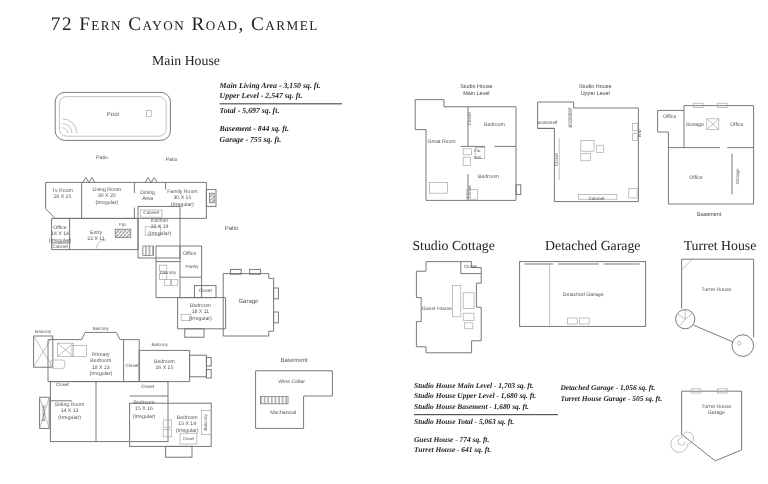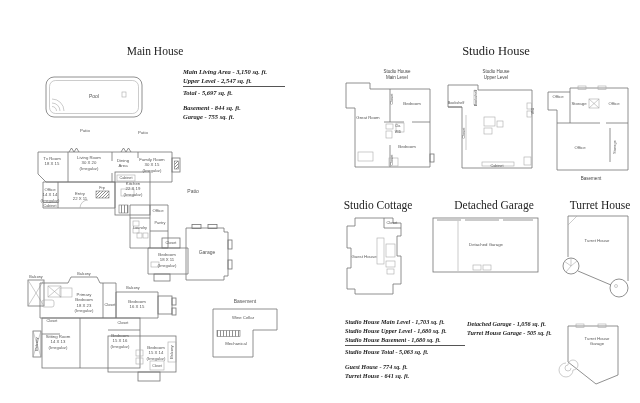--- a/index.html
+++ b/index.html
@@ -173,22 +173,22 @@
     </g>
 
     <g>
       <path d="M568,326 H618 V375 L596,384 L568,362 Z"></path>
       <rect x="576" y="324" width="8" height="3.5" class="lt"></rect>
       <rect x="598" y="324" width="8" height="3.5" class="lt"></rect>
       <path d="M566,363 a7,7 0 1 0 7,7 a5,5 0 1 0 -5,-5 a3,3 0 1 0 3,3" class="lt"></path>
     </g>
   </svg>
 
+  <div class="page-title">72 Fern Cayon Road, Carmel</div>
   <div class="sec" style="left:95px;top:45px;width:120px;font-size:11.5px;">Main House</div>
-  <div class="sec" style="left:436px;top:44px;width:120px;font-size:12.5px;">Studio House</div>
   <div class="sec" style="left:328px;top:199px;width:100px;font-size:11.5px;">Studio Cottage</div>
   <div class="sec" style="left:434px;top:199px;width:120px;font-size:11.5px;">Detached Garage</div>
   <div class="sec" style="left:550px;top:199px;width:100px;font-size:11.5px;">Turret House</div>
 
   <div class="stat-block s1" style="left:183px;top:68px;">
     <div class="stat-line">Main Living Area - 3,150 sq. ft.</div>
     <div class="stat-line">Upper Level - 2,547 sq. ft.</div>
     <div class="rule" style="width:102px;"></div>
     <div class="stat-line">Total - 5,697 sq. ft.</div>
     <div class="sp"></div>

